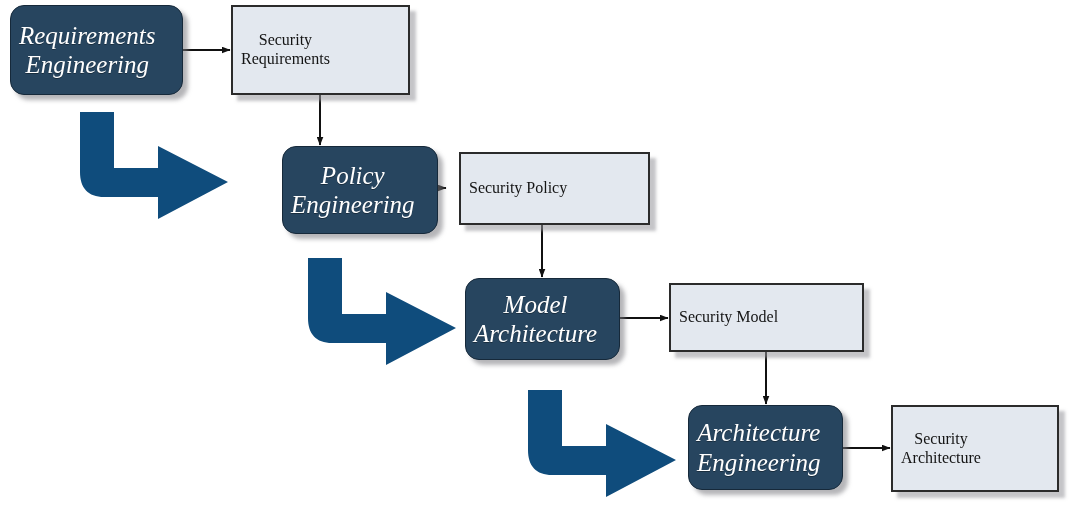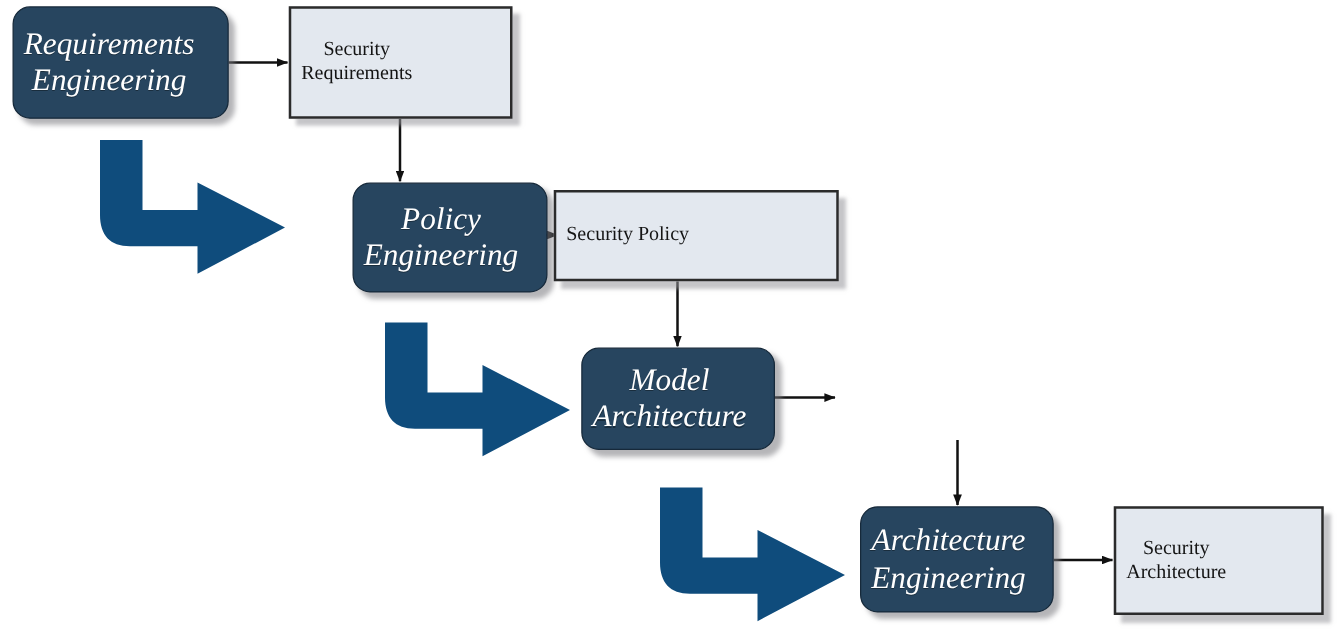--- a/index.html
+++ b/index.html
@@ -127,29 +127,32 @@
   <div class="node node-artifact" style="left:231px; top:5px; width:179px; height:90px;">
     <span class="node-label">Security
 Requirements</span>
   </div>
 
   <div class="node node-activity" style="left:238px; top:146px; width:156px; height:88px;margin-left:44px;">
     <span class="node-label">Policy
 Engineering</span>
   </div>
 
-  <div class="node node-artifact" style="left:443px; top:152px; width:228px; height:73px;">
+  <div class="node node-artifact" style="left:459px; top:152px; width:191px; height:73px;">
     <span class="node-label">Security Policy</span>
   </div>
 
   <div class="node node-activity" style="left:465px; top:278px; width:155px; height:82px;">
     <span class="node-label">Model
 Architecture</span>
   </div>
 
+  <div class="node node-artifact" style="left:669px; top:283px; width:195px; height:69px;">
+    <span class="node-label">Security Model</span>
+  </div>
 
   <div class="node node-activity" style="left:688px; top:405px; width:155px; height:85px;">
     <span class="node-label">Architecture
 Engineering</span>
   </div>
 
   <div class="node node-artifact" style="left:891px; top:405px; width:168px; height:87px;">
     <span class="node-label">Security
 Architecture</span>
   </div>

